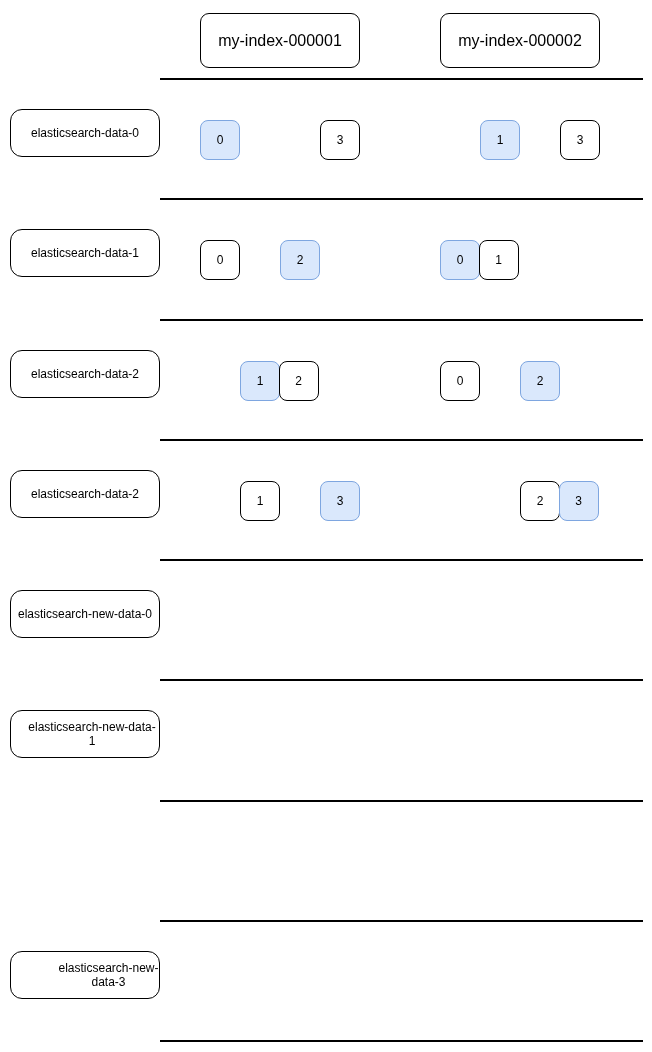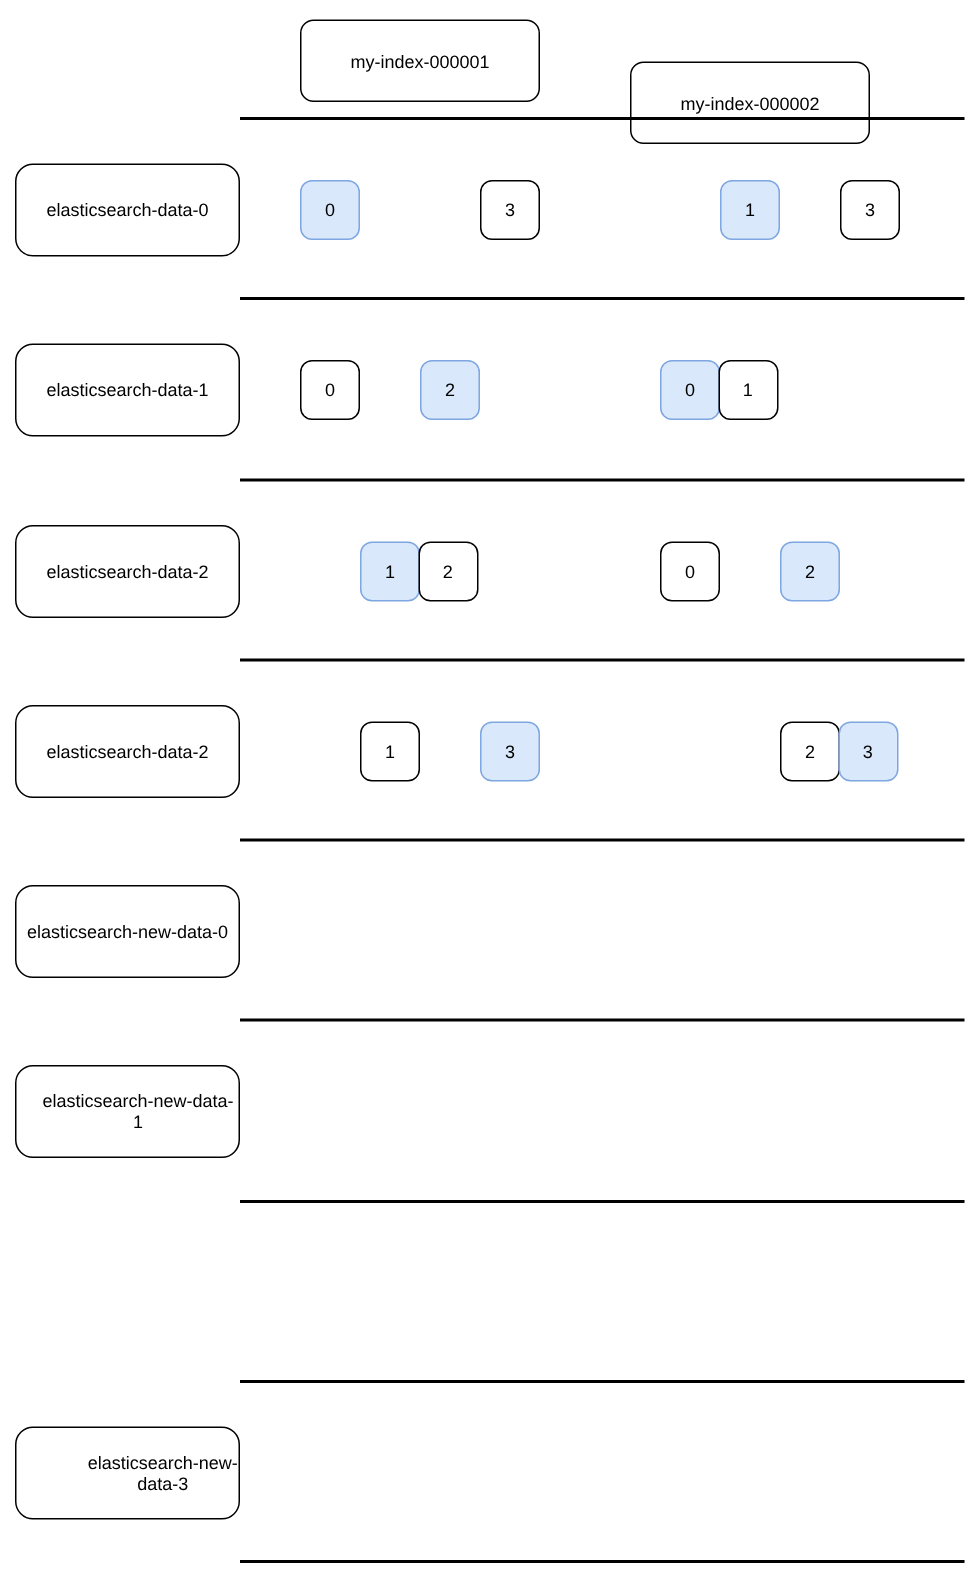--- a/index.html
+++ b/index.html
@@ -20,28 +20,28 @@
     position: absolute;
     top: 13px;
     width: 160px;
     height: 55px;
     border: 1.5px solid var(--node-border, #000);
     border-radius: 9px;
     background: #ffffff;
     display: flex;
     align-items: center;
     justify-content: center;
-    font-size: 12px;
+    font-size: 16px;
     box-sizing: border-box;
   }
   .node-box {
     position: absolute;
     left: 10px;
     width: 150px;
-    height: 62px;
+    height: 48px;
     border: 1.5px solid var(--node-border, #000);
     border-radius: 12px;
     background: #ffffff;
     display: flex;
     align-items: center;
     justify-content: center;
     font-size: 12px;
     box-sizing: border-box;
     text-align: center;
   }
@@ -70,21 +70,21 @@
   .shard.replica {
     background: var(--replica-fill, #ffffff);
     border: 1.5px solid var(--replica-border, #000000);
   }
 </style>
 </head>
 <body>
 
 <div id="canvas">
   <div class="index-header" style="left: 200px;">my-index-000001</div>
-  <div class="index-header" style="left: 420px; margin-top: 28px;">my-index-000002</div>
+  <div class="index-header" style="left: 440px;">my-index-000002</div>
 
 <div class="sep-line" style="top: 78px;"></div>
     <div class="sep-line" style="top: 198px;"></div>
     <div class="sep-line" style="top: 319px;"></div>
     <div class="sep-line" style="top: 439px;"></div>
     <div class="sep-line" style="top: 559px;"></div>
     <div class="sep-line" style="top: 679px;"></div>
     <div class="sep-line" style="top: 800px;"></div>
     <div class="sep-line" style="top: 920px;"></div>
     <div class="sep-line" style="top: 1040px;"></div>

